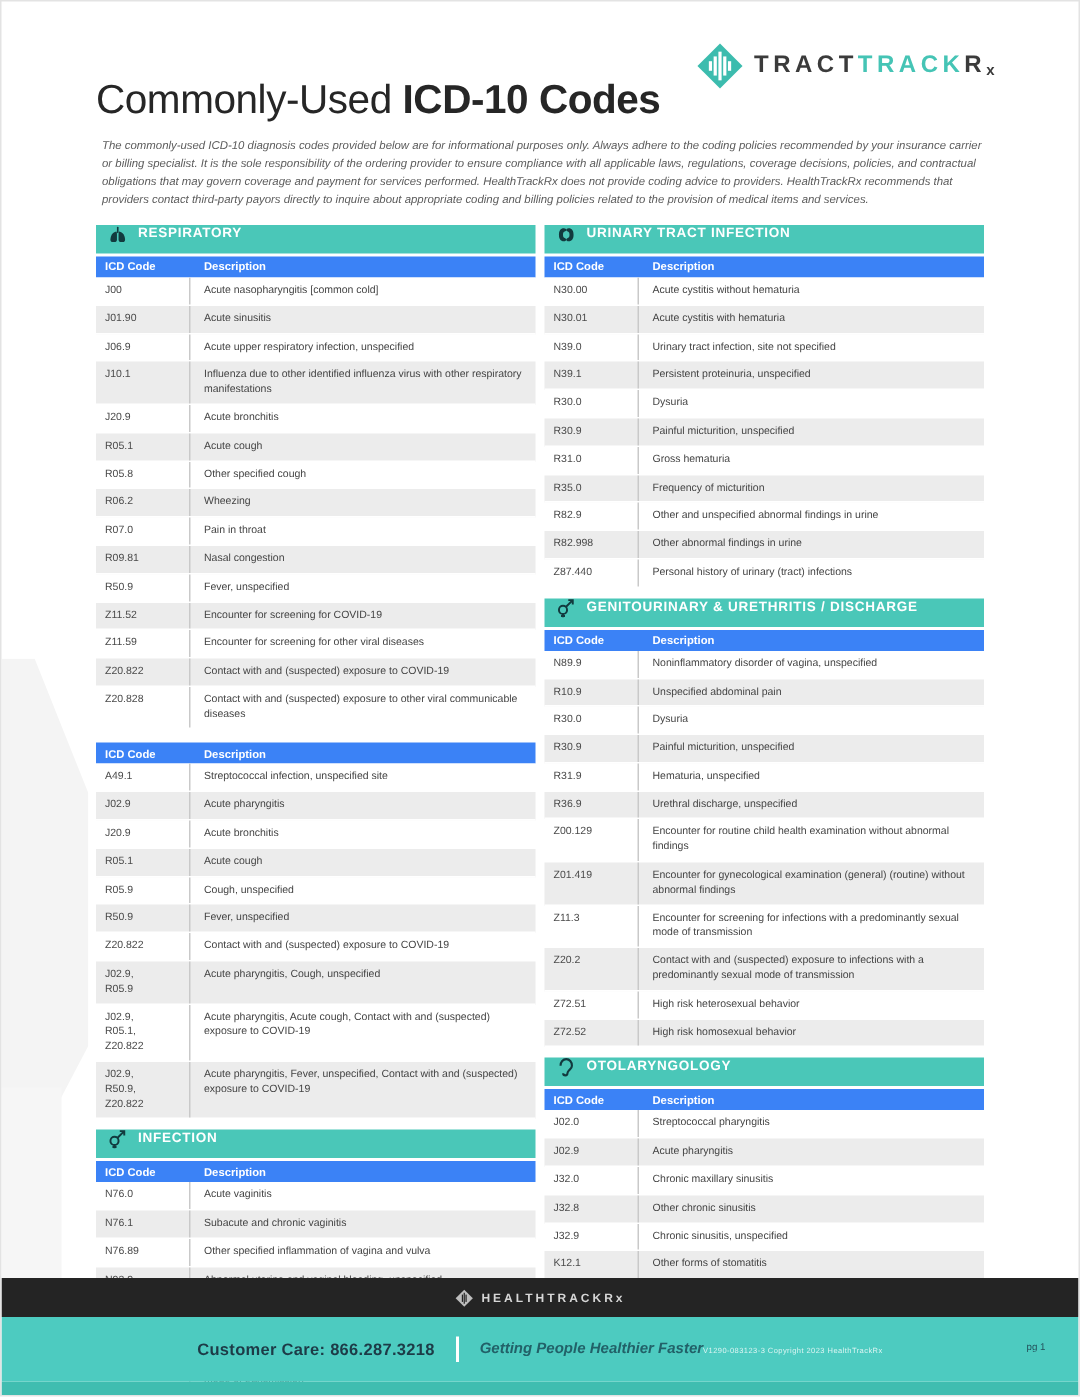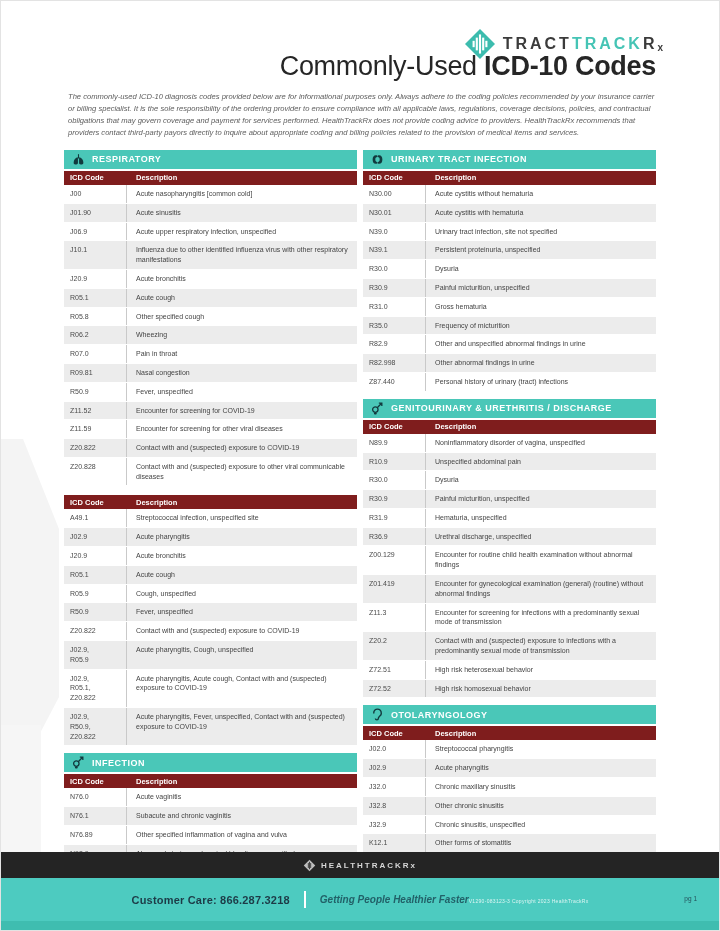--- a/index.html
+++ b/index.html
@@ -13,34 +13,34 @@
     clip-path:polygon(0 0,38% 0,100% 30%,100% 86%,62% 100%,0 100%);}
   .watermark2{position:absolute;left:0;top:724px;width:40px;height:130px;background:#f6f6f6;}
 
   
   .logo{position:absolute;top:26px;right:56px;display:flex;align-items:center;gap:6px;}
   .logo-mark{width:34px;height:34px;}
   .logo-text{font-weight:bold;font-size:16px;letter-spacing:3px;color:#3b3b3b;}
   .logo-text .track{color:#45c4b5;}
   .logo-text .rx-sub{font-size:10px;vertical-align:-2px;letter-spacing:0;}
   .page-header{padding:50px 63px 0 63px;}
-  .page-title{font-size:27px;color:#262626;font-weight:400;letter-spacing:-0.3px;margin:0 0 9px 0;text-align:right;}
+  .page-title{font-size:27px;color:#262626;font-weight:400;letter-spacing:-0.3px;margin:0 0 9px 0;}
   .page-title .bold{font-weight:700;}
   .disclaimer{font-size:7.6px;line-height:1.58;color:#5c5c5c;width:594px;margin:4px;font-style:italic;}
 
   
   .content{display:flex;gap:6px;margin:11px 63px 0 63px;}
   .col{width:294px;display:flex;flex-direction:column;}
   .section{margin-bottom:7px;}
-  .sec-head{background:#4ac7b8;color:#ffffff;display:flex;align-items:center;
+  .sec-head{background:#4ac7b8;color:#ffffff;display:flex;align-items:flex-start;
     height:19px;padding:0 8px;gap:7px;}
   .sec-head .sec-icon{width:13px;height:13px;color:#123a3e;display:inline-flex;}
   .sec-head .sec-icon svg{width:13px;height:13px;}
   .sec-title{font-size:9px;font-weight:bold;letter-spacing:.5px;}
-  .col-head{background:#7f1d1d;color:#ffffff;display:flex;height:14px;align-items:center;
+  .col-head{background:#3b82f6;color:#ffffff;display:flex;height:14px;align-items:center;
     font-size:7.5px;font-weight:bold;margin-top:2px;}
   .col-head .h-code{flex:0 0 56px;padding-left:6px;}
   .col-head .h-desc{flex:1;padding-left:10px;}
   .rows{display:flex;flex-direction:column;}
   .row{display:flex;background:#ffffff;border-bottom:1px solid #ffffff;}
   .row.alt{background:#ececec;}
   .cell{font-size:7px;line-height:1.4;padding:4px 0;}
   .cell.code{flex:0 0 56px;padding-left:6px;white-space:pre-line;color:#4a4a4a;}
   .cell.desc{flex:1;border-left:1px solid #c9c9c9;padding-left:9px;padding-right:6px;color:#444444;}
 

